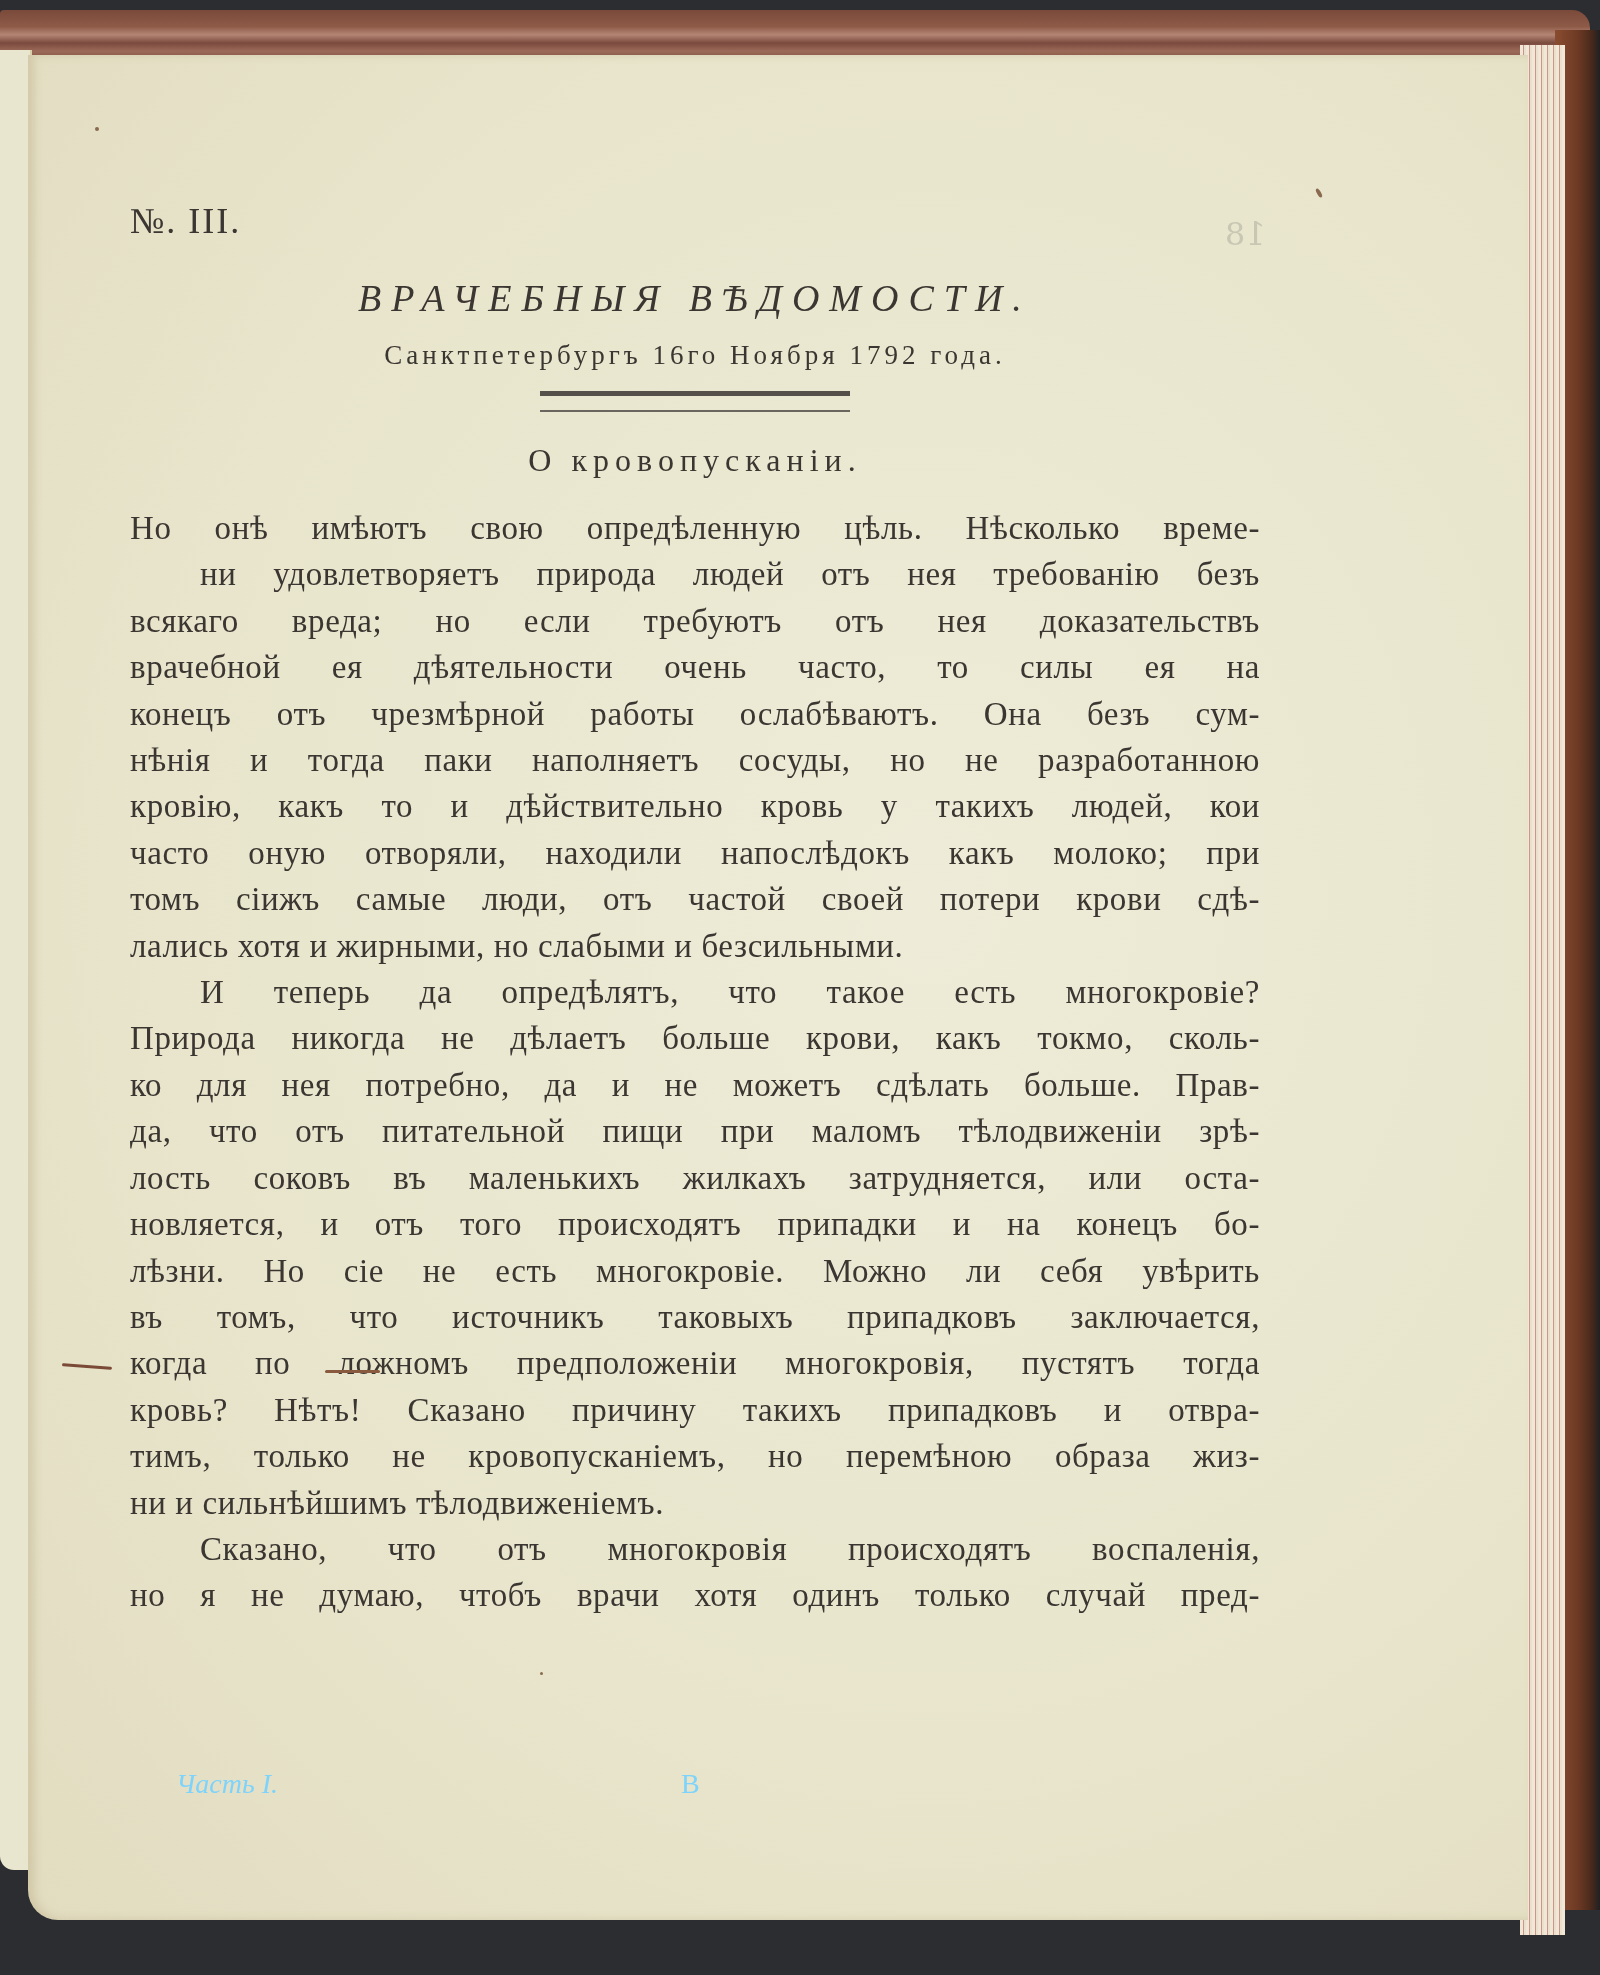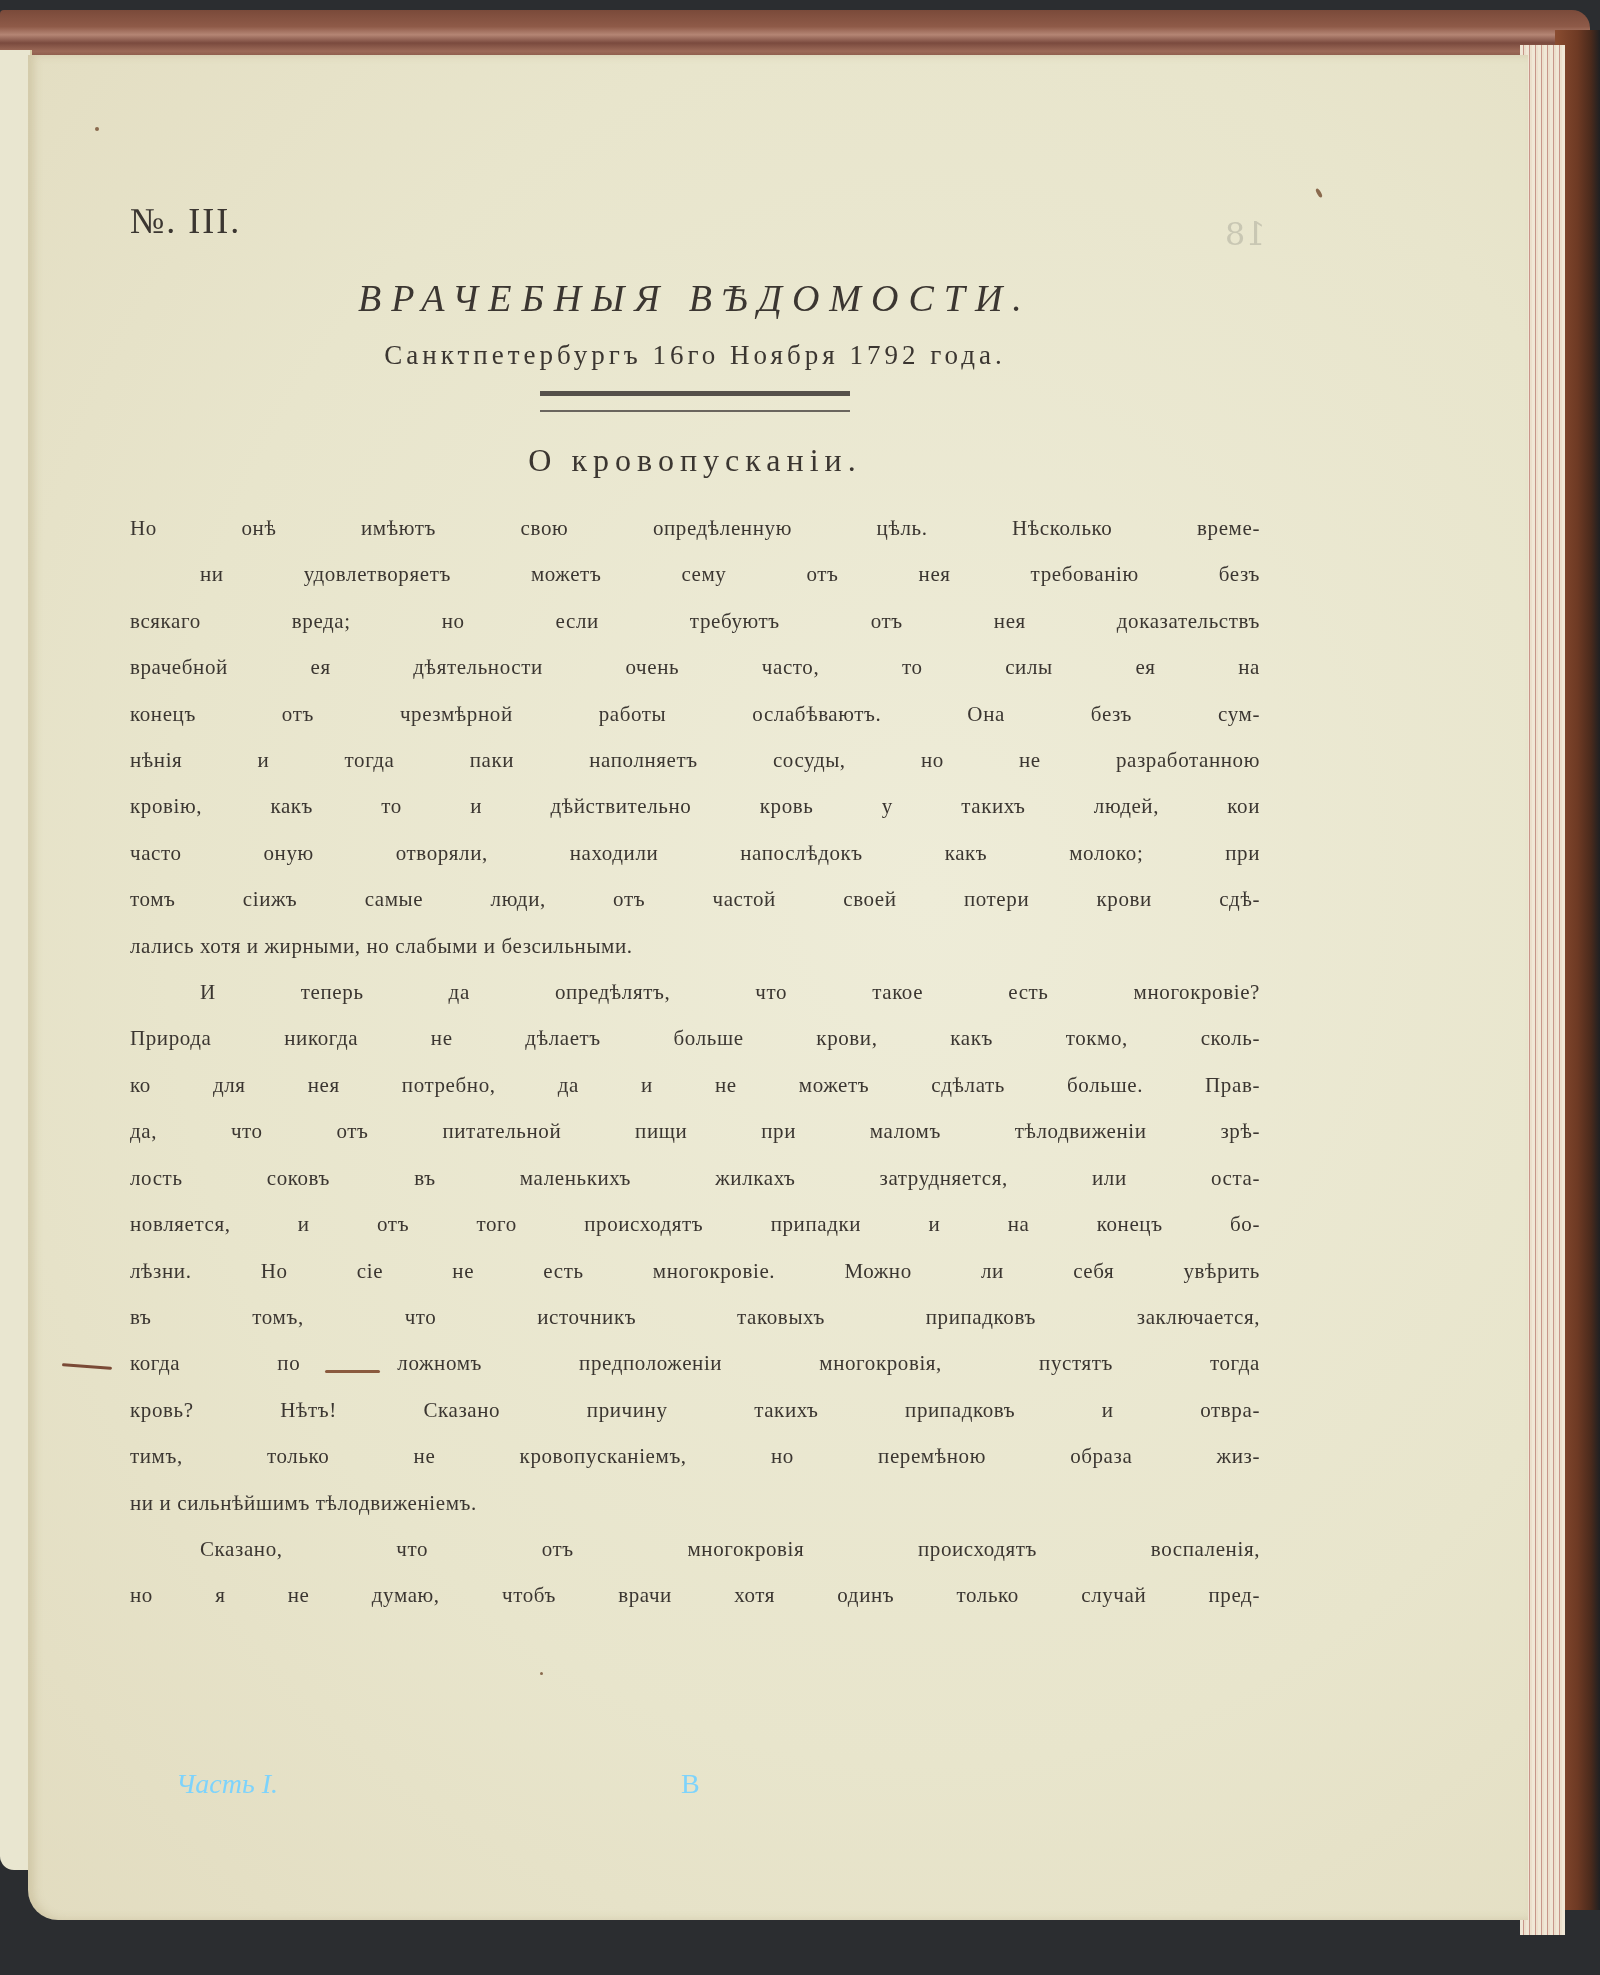--- a/index.html
+++ b/index.html
@@ -60,21 +60,21 @@
     }
     .rule {
       width: 310px; height: 14px; margin: 0 auto 30px auto;
       border-top: 5px solid #55504a; border-bottom: 2px solid #6a655e;
     }
     .section-title {
       text-align: center; font-size: 32px; letter-spacing: 6px; margin: 0 0 26px 0;
       font-family: "Liberation Serif", serif;
     }
     .body-text p {
-      margin: 0; font-size: 21px; line-height: 46.4px; text-align: justify;
+      margin: 0; font-size: 33px; line-height: 46.4px; text-align: justify;
       font-family: "Liberation Serif", serif; letter-spacing: 0.6px;
     }
     .body-text .line { display: block; text-align: justify; text-align-last: justify; white-space: nowrap; }
     .body-text .line.last { text-align-last: left; }
     .body-text .line.indent { padding-left: 70px; }
     .footer {
       position: absolute; left: 176px; top: 1768px; width: 520px; font-size: 28px;
       font-family: "Liberation Serif", serif; color: #7dd3fc;
     }
     .footer .part { font-style: italic; }
@@ -105,21 +105,21 @@
 <div class="content">
   <div class="issue-number">№. III.</div>
   <div class="journal-title">ВРАЧЕБНЫЯ ВѢДОМОСТИ.</div>
   <div class="dateline">Санктпетербургъ 16го Ноября 1792 года.</div>
   <div class="rule"></div>
   <div class="section-title">О кровопусканіи.</div>
 
   <div class="body-text">
     <p>
       <span class="line">Но онѣ имѣютъ свою опредѣленную цѣль.  Нѣсколько време-</span>
-      <span class="line indent">ни удовлетворяетъ  можетъ сему отъ нея требованію безъ</span>
+      <span class="line indent">ни удовлетворяетъ  природа людей отъ нея требованію безъ</span>
       <span class="line">всякаго вреда; но если требуютъ отъ нея доказательствъ</span>
       <span class="line">врачебной ея дѣятельности очень часто, то силы ея на</span>
       <span class="line">конецъ отъ чрезмѣрной работы ослабѣваютъ.  Она безъ сум-</span>
       <span class="line">нѣнія и тогда паки наполняетъ сосуды, но не разработанною</span>
       <span class="line">кровію, какъ то и дѣйствительно кровь у такихъ людей, кои</span>
       <span class="line">часто оную отворяли, находили напослѣдокъ какъ молоко; при</span>
       <span class="line">томъ сіижъ самые люди, отъ частой своей потери крови сдѣ-</span>
       <span class="line last">лались хотя и жирными, но слабыми и безсильными.</span>
     </p>
     <p>

